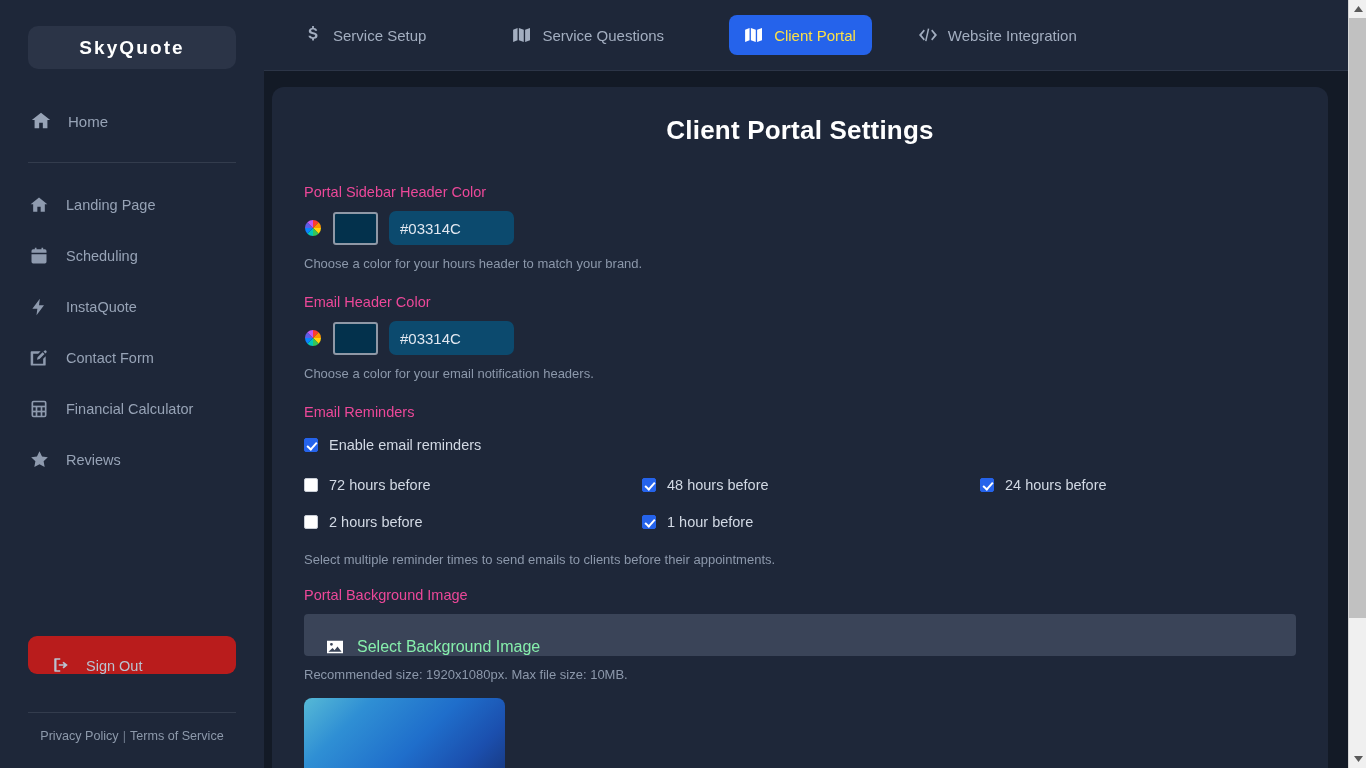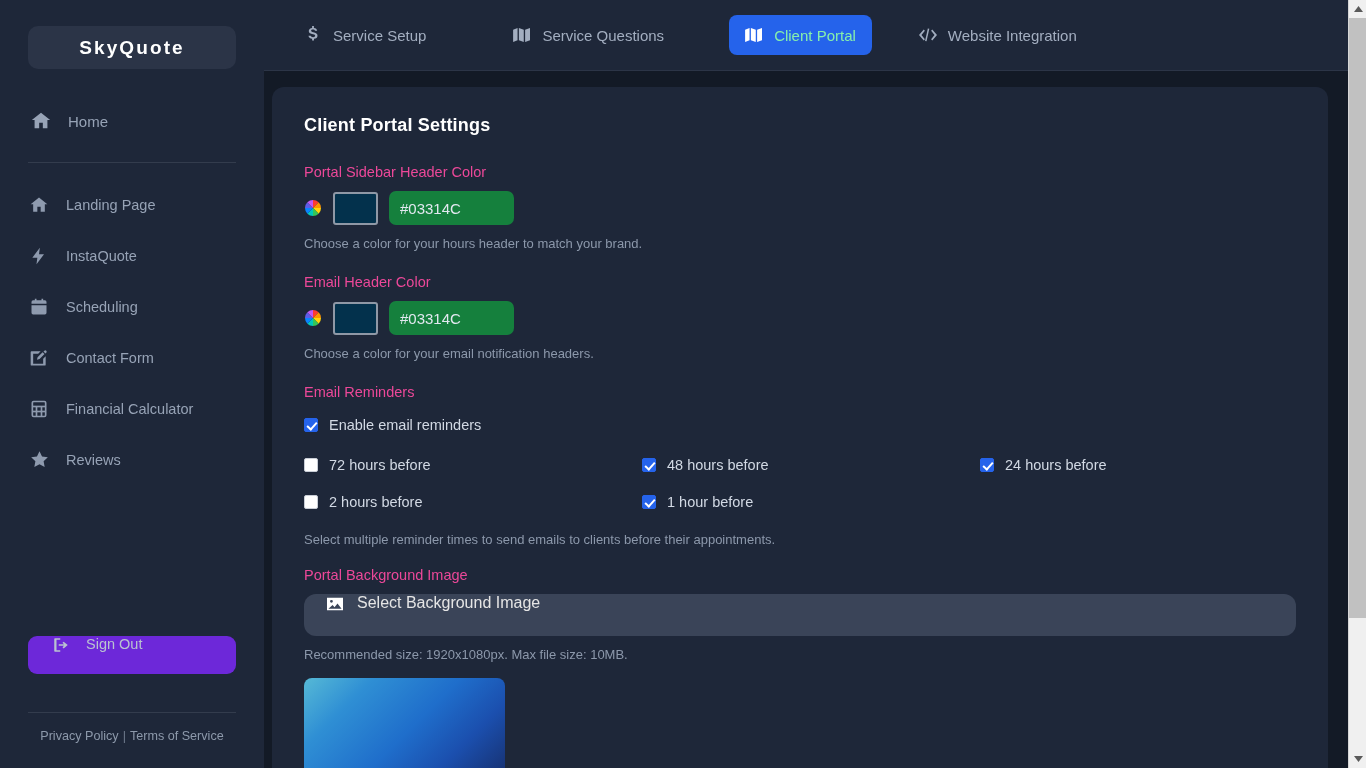--- a/index.html
+++ b/index.html
@@ -50,24 +50,24 @@
     height: 1px; background: #333c4d;
     margin: 22px 28px 0 28px;
   }
   .nav-list { padding: 16px 28px 0 28px; display: flex; flex-direction: column; }
   .nav-list .nav-item { height: 51px; align-items: center; }
 
   .sidebar-spacer { flex: 1 1 auto; }
 
   .signout-wrap { padding: 0 28px; }
   .signout {
-    background: #6d28d9;
+    background: #b91c1c;
     border-radius: 9px;
     height: 38px;
-    display: flex; align-items: flex-start;
+    display: flex; align-items: flex-end;
     gap: 16px;
     padding: 0 24px;
     color: #b9c2d0;
     font-size: 14.5px;
     cursor: pointer;
   }
   .signout .ico { width: 18px; height: 18px; display: flex; align-items: center; justify-content: center; }
   .sb-divider2 { height: 1px; background: #333c4d; margin: 38px 28px 0 28px; }
   .sb-footer {
     padding: 16px 0 0 0;
@@ -105,63 +105,64 @@
     gap: 11px;
     height: 40px;
     padding: 0 16px;
     border-radius: 8px;
     color: #a3aec0;
     font-size: 15px;
     cursor: pointer;
     white-space: nowrap;
   }
   .tab .ico { display: flex; align-items: center; justify-content: center; width: 18px; height: 18px; }
-  .tab.active { background: #2563eb; color: #86efac; justify-content: space-between; }
+  .tab.active { background: #2563eb; color: #fde047; justify-content: space-between; }
   .tab-gap-a { width: 55px; flex: 0 0 55px; }
   .tab-gap-b { width: 49px; flex: 0 0 49px; }
   .tab-gap-c { width: 31px; flex: 0 0 31px; }
 
   
   .content-area {
     flex: 1 1 auto;
     padding: 16px 21px 0 8px;
     overflow: hidden;
   }
   .panel {
     background: #1e2739;
     border-radius: 12px;
     margin-left: 0;
     width: 1056px;
     min-height: 720px;
     padding: 28px 32px 32px 32px;
   }
   .panel-title {
     color: #ffffff;
-    font-size: 18px;
+    font-size: 26px;
     font-weight: bold;
     letter-spacing: 0.2px;
-    margin-bottom: 28px;
+    margin-bottom: 38px;
+    text-align: center;
   }
   .field-label {
     color: #ec4899;
     font-size: 14.5px;
     margin-bottom: 11px;
   }
   .color-row { display: flex; align-items: center; gap: 11px; }
   .color-wheel-ico { width: 18px; height: 18px; flex: 0 0 18px; display: block; }
   .color-swatch {
     width: 45px; height: 33px;
     background: #0d3149;
     border: 2px solid #8f98a6;
     border-radius: 3px;
     cursor: pointer;
   }
   .hex-input {
     width: 125px; height: 34px;
-    background: #15803d;
+    background: #0c4a6e;
     border: none;
     border-radius: 7px;
     color: #e2e8f0;
     font-size: 15px;
     font-family: "Liberation Sans", sans-serif;
     padding: 0 11px;
     outline: none;
   }
   .help-text {
     color: #8c98ab;
@@ -205,25 +206,25 @@
     display: grid;
     grid-template-columns: 338px 338px 1fr;
     row-gap: 21px;
     margin-top: 24px;
   }
 
   
   .bigbtn {
     height: 42px;
     background: #3a4458;
-    border-radius: 12px;
-    display: flex; align-items: flex-start;
+    border-radius: 4px;
+    display: flex; align-items: flex-end;
     gap: 13px;
     padding: 0 21px;
-    color: #e5e5e5;
+    color: #86efac;
     font-size: 16px;
     cursor: pointer;
     width: 100%;
   }
   .bigbtn .ico { display: flex; align-items: center; justify-content: center; width: 19px; height: 19px; }
   .preview {
     width: 201px; height: 113px;
     border-radius: 8px;
     margin-top: 16px;
     background: linear-gradient(135deg, #56b9d6 0%, #2f8fd4 22%, #1f6ecb 50%, #1b4fae 72%, #162a63 100%);
@@ -284,32 +285,32 @@
         <span class="ico">
           <svg width="20" height="20" viewBox="0 0 24 24" fill="#8e9aae">
               <path d="M12 3 2 11h3v9h5v-6h4v6h5v-9h3L12 3z"></path>
             </svg>
         </span>
         <span>Landing Page</span>
       </div>
       <div class="nav-item">
         <span class="ico">
           <svg width="20" height="20" viewBox="0 0 24 24" fill="#8e9aae">
+              <path d="M7 2v2H5a2 2 0 0 0-2 2v2h18V6a2 2 0 0 0-2-2h-2V2h-2v2H9V2H7zM3 10v9a2 2 0 0 0 2 2h14a2 2 0 0 0 2-2v-9H3z"></path>
+            </svg>
+        </span>
+        <span>Scheduling</span>
+      </div>
+      <div class="nav-item">
+        <span class="ico">
+          <svg width="20" height="20" viewBox="0 0 24 24" fill="#8e9aae">
               <path d="M13 2 4 14h6l-1 8 9-12h-6l1-8z"></path>
             </svg>
         </span>
         <span>InstaQuote</span>
-      </div>
-      <div class="nav-item">
-        <span class="ico">
-          <svg width="20" height="20" viewBox="0 0 24 24" fill="#8e9aae">
-              <path d="M7 2v2H5a2 2 0 0 0-2 2v2h18V6a2 2 0 0 0-2-2h-2V2h-2v2H9V2H7zM3 10v9a2 2 0 0 0 2 2h14a2 2 0 0 0 2-2v-9H3z"></path>
-            </svg>
-        </span>
-        <span>Scheduling</span>
       </div>
       <div class="nav-item">
         <span class="ico">
           <svg width="20" height="20" viewBox="0 0 24 24" fill="#8e9aae">
               <path d="M3 4h11l-3 3H5v12h12v-6l3-3v10a1 1 0 0 1-1 1H3a1 1 0 0 1-1-1V5a1 1 0 0 1 1-1z"></path>
               <path d="M20.7 3.3a1.6 1.6 0 0 1 0 2.3l-1 1-2.3-2.3 1-1a1.6 1.6 0 0 1 2.3 0zM16.3 5l2.3 2.3-6 6-3 .7.7-3 6-6z"></path>
             </svg>
         </span>
         <span>Contact Form</span>
       </div>

